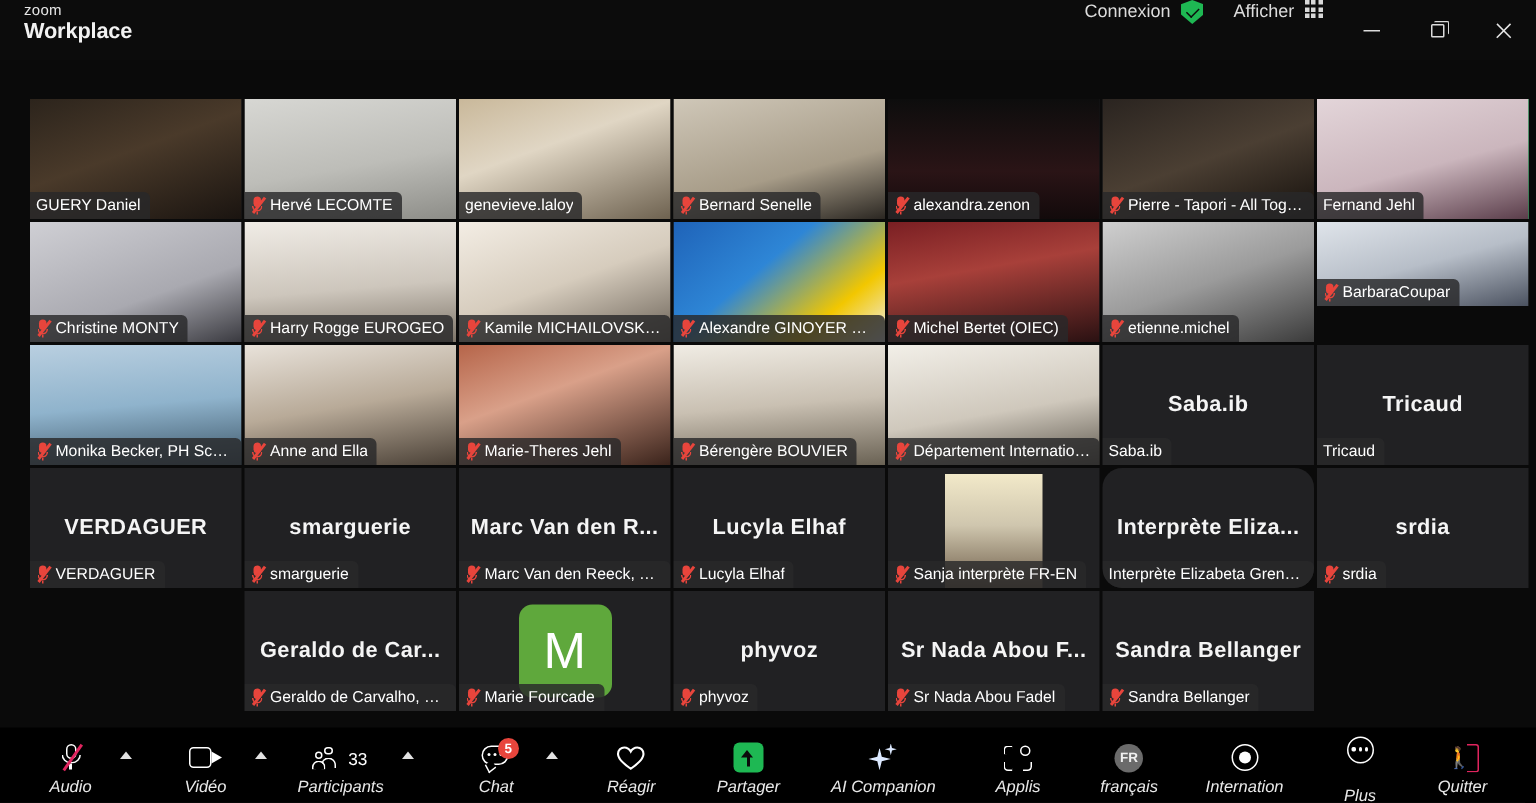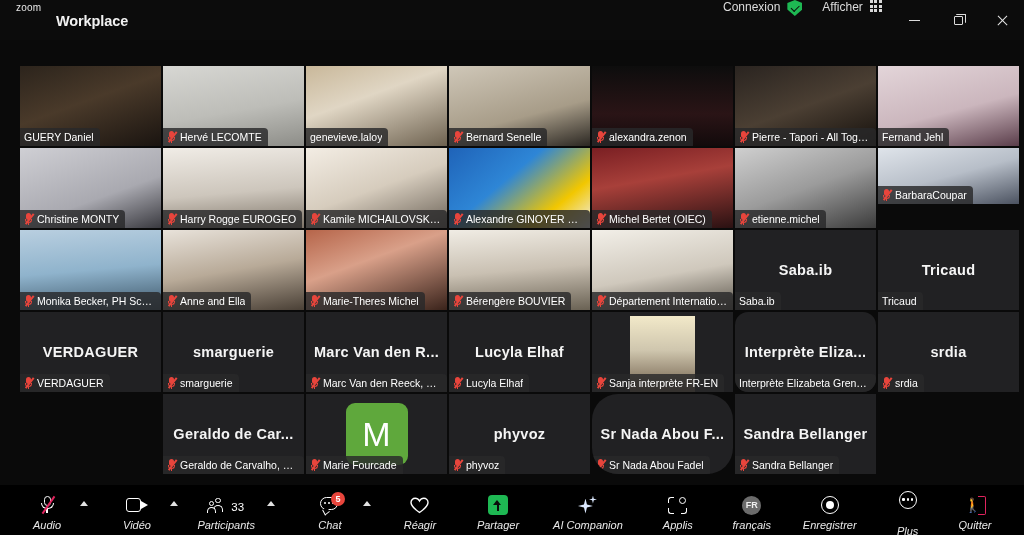--- a/index.html
+++ b/index.html
@@ -28,21 +28,20 @@
     line-height: 1.05;
     user-select: none;
   }
   .brand-zoom {
     font-size: 10px; color: #e6e6e6; letter-spacing: 0.2px;
     font-weight: 400; display: block;
   }
   .brand-workplace {
     font-size: 14.5px; color: #f2f2f2; font-weight: 700; display: block;
     letter-spacing: -0.1px;
-    margin-left: 40px;
   }
   .tb-right {
     position: absolute; right: 0; top: 0; height: 40px;
     display: flex; align-items: center; gap: 0;
   }
   .tb-item {
     display: flex; align-items: flex-start; gap: 7px;
     height: 40px; padding: 0 10px;
     color: #dcdcdc; font-size: 12px;
   }
@@ -515,21 +514,21 @@
       </div>
       <div class="tile" style="left: 306px; top: 190px; width: 141px; height: 80px;">
         <div class="tile-video bg17"></div>
         <div class="namebar">
           <span class="mic-muted">
             <span class="body"></span>
             <span class="stand"></span>
             <span class="post"></span>
             <span class="slash"></span>
           </span>
-          <span class="nm">Marie-Theres Michel</span>
+          <span class="nm">Marie-Theres Jehl</span>
         </div>
       </div>
       <div class="tile" style="left: 449px; top: 190px; width: 141px; height: 80px;">
         <div class="tile-video bg18"></div>
         <div class="namebar">
           <span class="mic-muted">
             <span class="body"></span>
             <span class="stand"></span>
             <span class="post"></span>
             <span class="slash"></span>
@@ -668,21 +667,21 @@
         <div class="namebar">
           <span class="mic-muted">
             <span class="body"></span>
             <span class="stand"></span>
             <span class="post"></span>
             <span class="slash"></span>
           </span>
           <span class="nm">phyvoz</span>
         </div>
       </div>
-      <div class="tile blank" style="left: 592px; top: 354px; width: 141px; height: 80px; border-radius: 26px;">
+      <div class="tile blank" style="left: 592px; top: 354px; width: 141px; height: 80px;">
         <div class="bigname">Sr Nada Abou F...</div>
         <div class="namebar">
           <span class="mic-muted">
             <span class="body"></span>
             <span class="stand"></span>
             <span class="post"></span>
             <span class="slash"></span>
           </span>
           <span class="nm">Sr Nada Abou Fadel</span>
         </div>
@@ -816,21 +815,21 @@
       </span>
       <span class="lbl">français</span>
     </div>
 
     <div class="tbbtn" style="margin-left:18px;">
       <span class="glyph">
         <span class="ic-rec">
             <i></i>
           </span>
       </span>
-      <span class="lbl">Enregistrer</span>
+      <span class="lbl">Internation</span>
     </div>
 
     <div class="tbbtn" style="margin-left:18px;gap:11px;">
       <span class="glyph">
         <span class="ic-more">
             <i></i>
             <i></i>
             <i></i>
           </span>
       </span>

